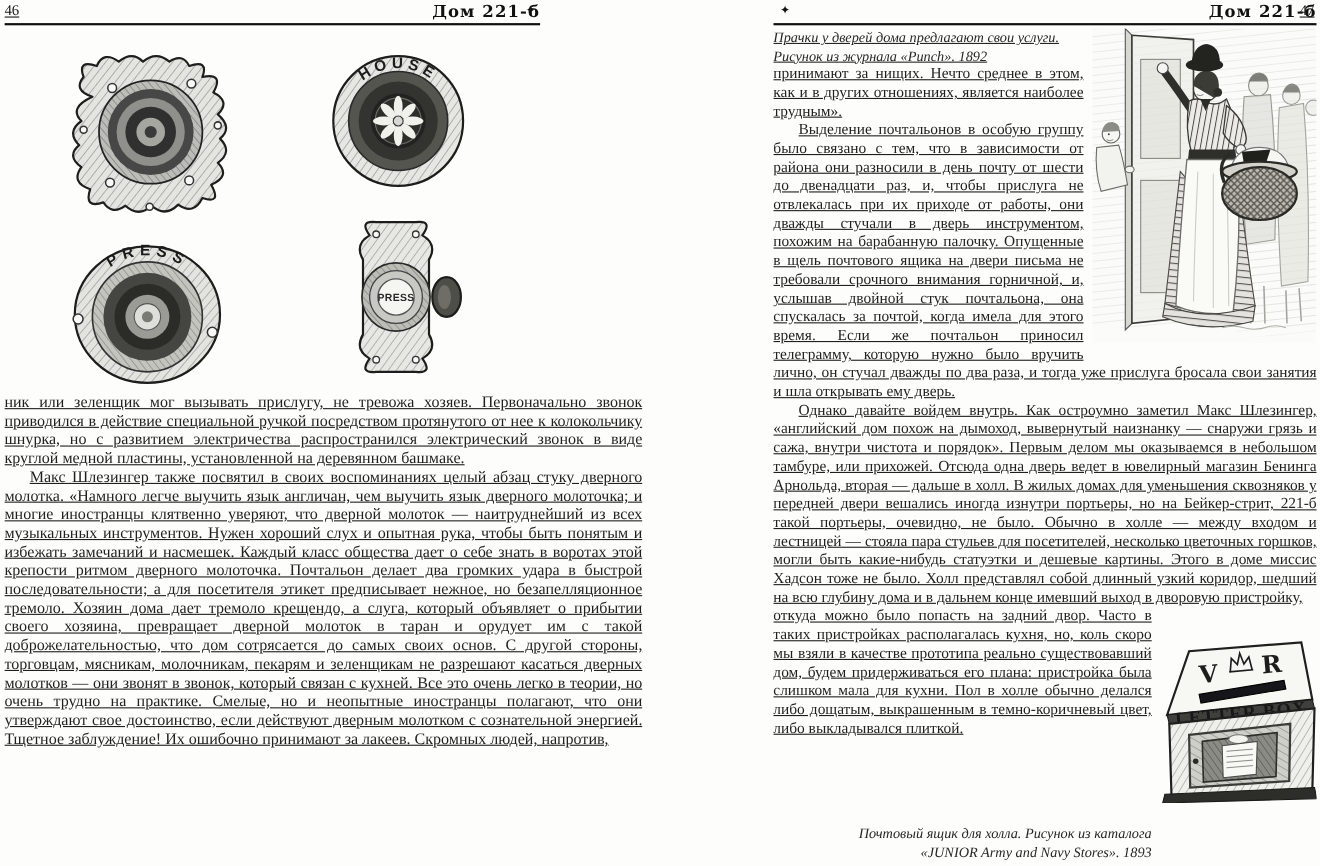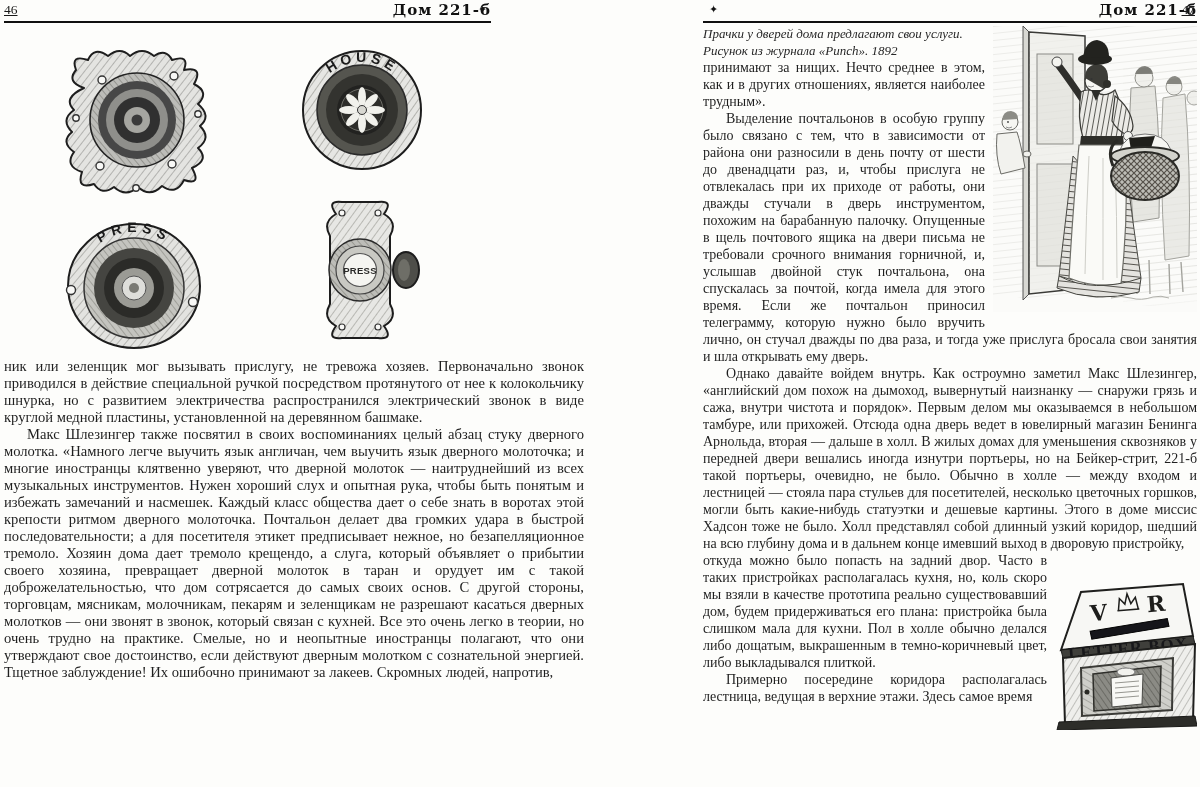--- a/index.html
+++ b/index.html
@@ -34,21 +34,21 @@
   .fig-house{left:296px;top:2px;}
   .fig-press-round{left:58px;top:176px;}
   .fig-press-plate{left:314px;top:144px;}
 
   .caption{
     font-style:italic;font-size:13px;line-height:16.5px;color:#262626;margin:0;
   }
   .cap-line{display:block;}
   .caption-doorbells{margin:10px 0 13px 0;max-width:492px;}
 
-  .bodytext p{margin:0;text-align:justify;}
+  .bodytext p{margin:0;text-align:justify;text-decoration:underline;}
   .page-left .bodytext{font-size:14.6px;line-height:17.0px;}
   .page-right .bodytext{font-size:14px;line-height:17px;}
   .indent{text-indent:23px;}
   .noindent{text-indent:0;}
 
   
   .caption-punch{text-align:right;margin:20px 0 12px 0;}
   .fig-punch{float:right;width:204px;margin:0 0 4px 8px;}
   .fig-letterbox{float:right;width:142px;padding-top:20px;margin:0 0 4px 8px;}
   figure{margin:0;}
@@ -334,16 +334,19 @@
         <polygon points="38,102 106,94 105,134 39,139" fill="url(#pw2)" stroke="#2e2e2a" stroke-width="1.5"></polygon>
         <ellipse cx="71" cy="100" rx="9" ry="4" fill="#f2f2ee" stroke="#777" stroke-width="1"></ellipse>
         <polygon points="56,106 88,102 87,132 57,135" fill="#f8f8f5" stroke="#4a4a46" stroke-width="1"></polygon>
         <path d="M60,111 l24,-2 M60,116 l24,-2 M60,121 l24,-2 M60,126 l24,-2" stroke="#8a8a84" stroke-width="0.9" fill="none"></path>
         <circle cx="32" cy="120" r="2.5" fill="#2a2a26"></circle>
         <polygon points="4,150 140,144 142,154 2,158" fill="#2d2d29" stroke="#1a1a18" stroke-width="1"></polygon>
       </svg>
     </figure>
 
     <p class="noindent">откуда можно было попасть на задний двор. Часто в таких пристройках располагалась кухня, но, коль скоро мы взяли в качестве прототипа реально существовавший дом, будем придерживаться его плана: пристройка была слишком мала для кухни. Пол в холле обычно делался либо дощатым, выкрашенным в темно-коричневый цвет, либо выкладывался плиткой.</p>
-    <p class="indent">Примерно посередине коридора располагалась лестница, ведущая в верхние этажи. Здесь самое время</p>
   </div>
 
+  <p class="caption caption-letterbox">
+    <span class="cap-line">Почтовый ящик для холла. Рисунок из каталога</span>
+    <span class="cap-line">«JUNIOR Army and Navy Stores». 1893</span>
+  </p>
 </section>
 
 </body></html>

